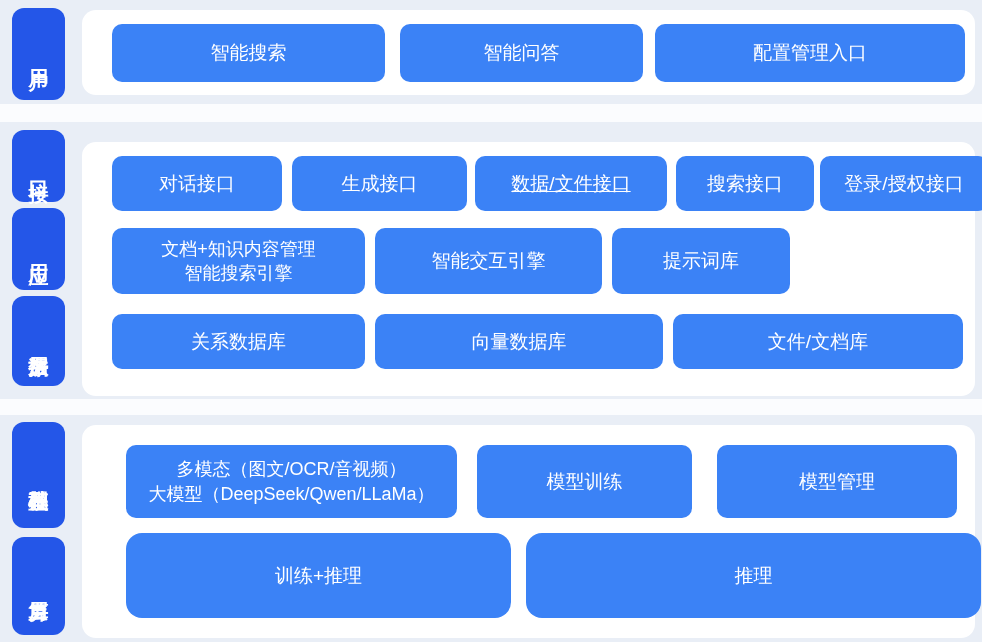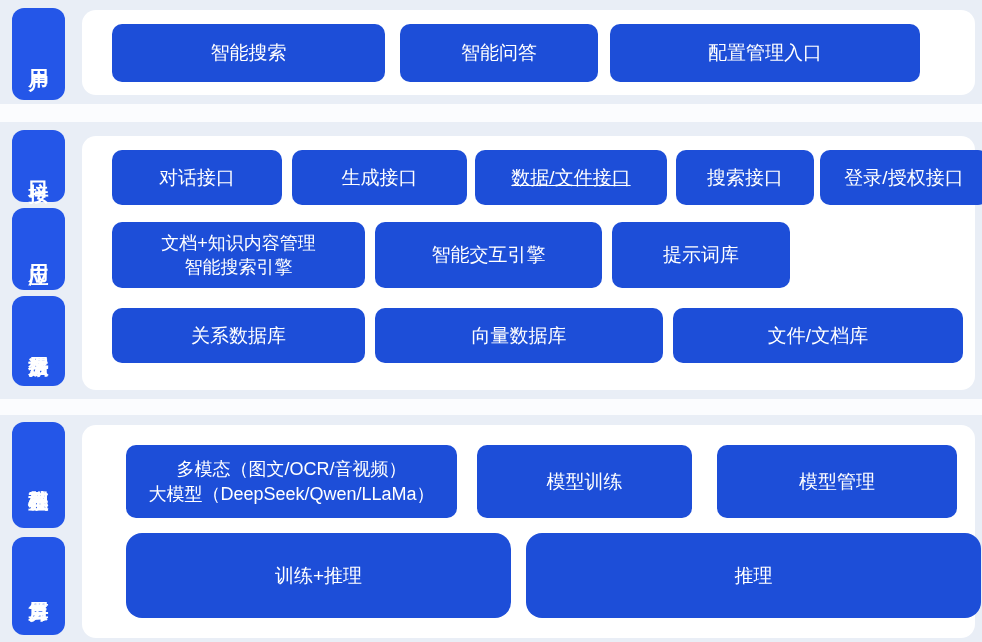--- a/index.html
+++ b/index.html
@@ -28,27 +28,27 @@
     display: flex; align-items: center; justify-content: center;
     font-size: 20px; font-weight: 700; line-height: 1.15;
     width: 53px;
   }
 
   .panel {
     background: #ffffff; border-radius: 14px;
     margin-left: 17px; width: 893px; flex: none;
   }
   #panel-user { margin-top: 10px; height: 85px; display: flex; align-items: center; padding-left: 30px; }
-  #panel-middle { margin-top: 14px; height: 254px; padding: 14px 12px 0 30px; }
+  #panel-middle { margin-top: 20px; height: 254px; padding: 14px 12px 0 30px; }
   #panel-foundation { margin-top: 10px; height: 213px; padding: 20px 0 0 44px; }
 
   .row { display: flex; align-items: stretch; }
 
   .node {
-    background: #1d4ed8; color: #ffffff;
+    background: #3b82f6; color: #ffffff;
     border-radius: 10px;
     display: flex; flex-direction: column;
     align-items: center; justify-content: center;
     text-align: center;
     font-size: 19px; line-height: 1.35;
     flex: none;
   }
   .node .l2 { display: block; }
   .node.two-line { font-size: 18px; }
   .node.big { border-radius: 16px; font-size: 19px; }
@@ -58,21 +58,21 @@
 
 <div class="stage">
 
   <div class="band" id="band-user">
     <div class="rail">
       <div class="layer-label" style="height:92px; margin-top:8px;">用户</div>
     </div>
     <div class="panel" id="panel-user">
       <div class="row" style="height:58px; width:853px;">
         <div class="node" style="width:273px;">智能搜索</div>
-        <div class="node" style="width:198px; margin-left:15px;">智能问答</div>
+        <div class="node" style="width:243px; margin-left:15px;">智能问答</div>
         <div class="node" style="width:310px; margin-left:12px;">配置管理入口</div>
       </div>
     </div>
   </div>
 
   <div class="band" id="band-middle">
     <div class="rail">
       <div class="layer-label" style="height:72px; margin-top:8px;">接口</div>
       <div class="layer-label" style="height:82px; margin-top:6px;">应用</div>
       <div class="layer-label" style="height:90px; margin-top:6px;">数据层</div>

